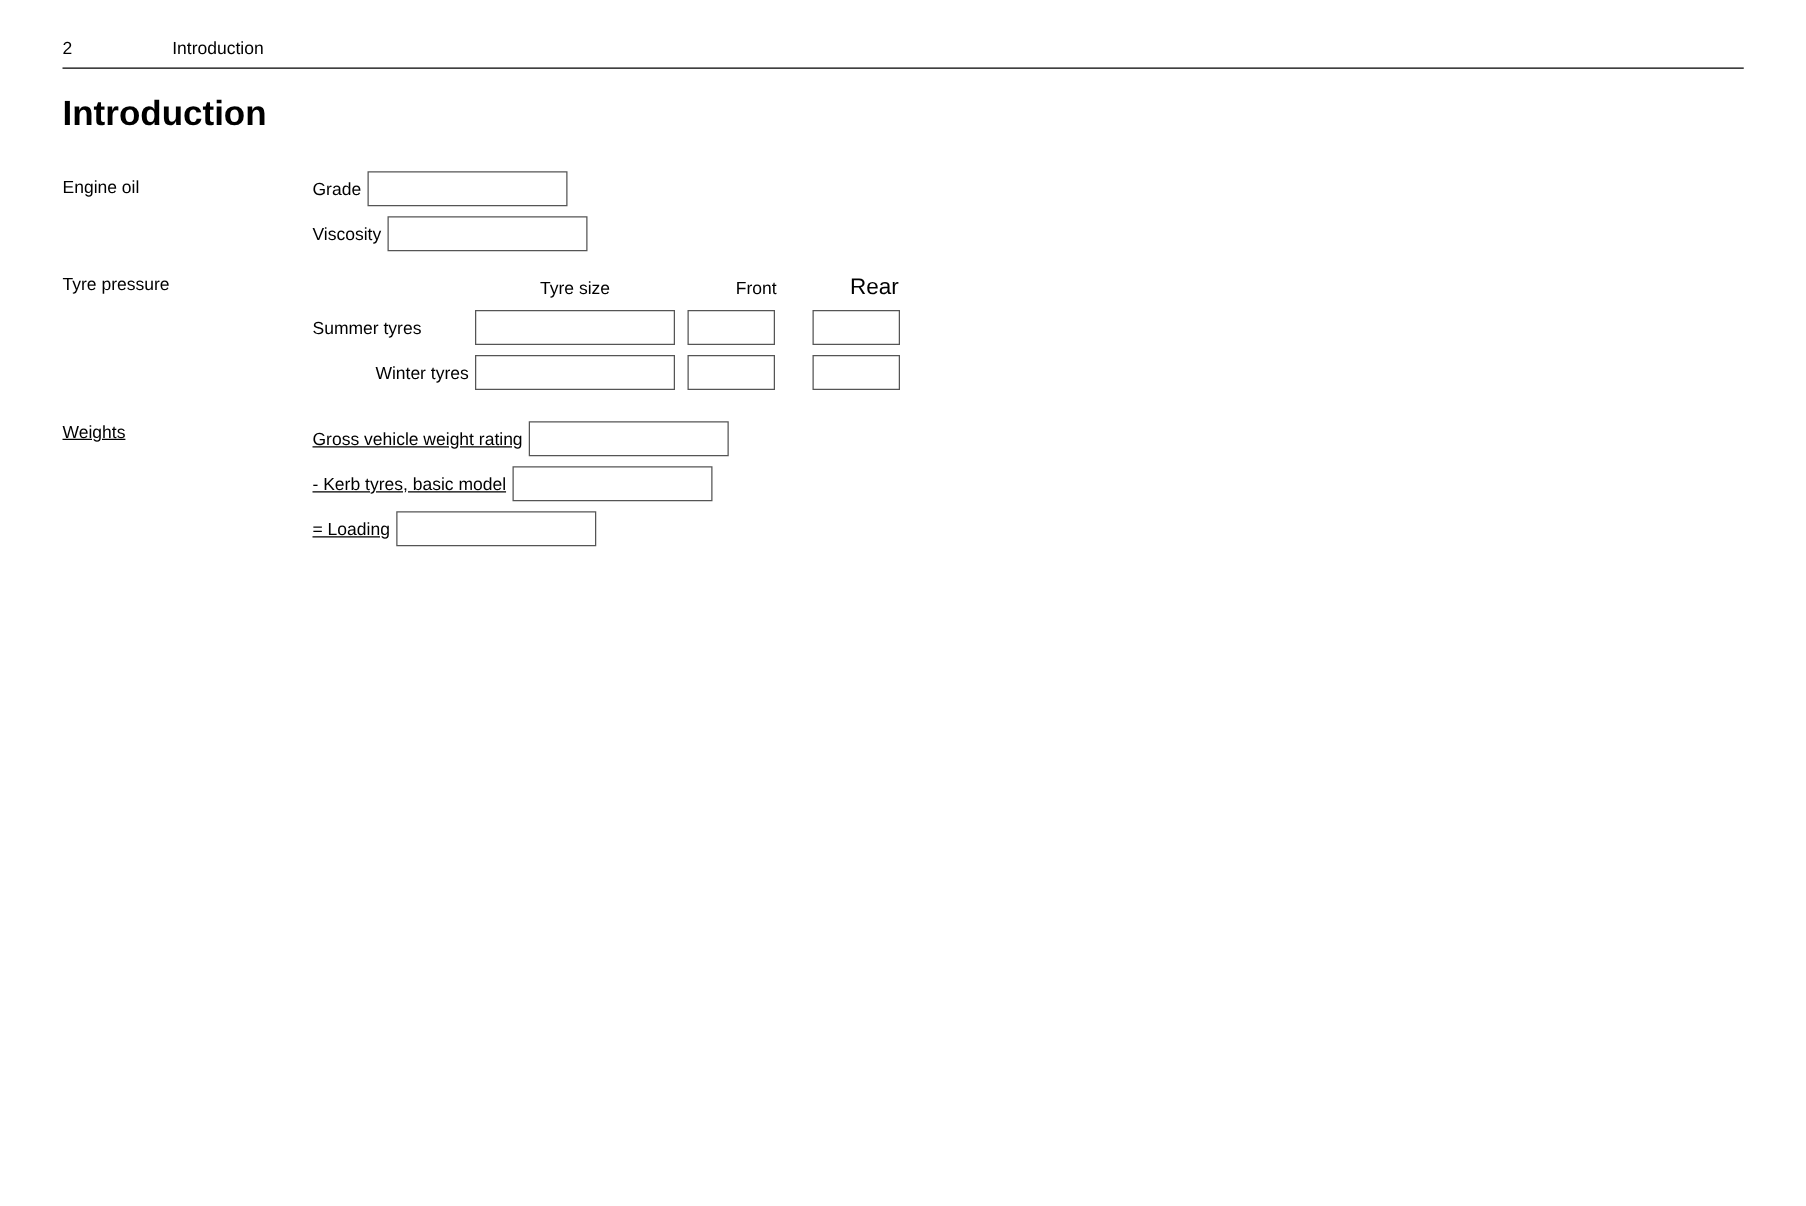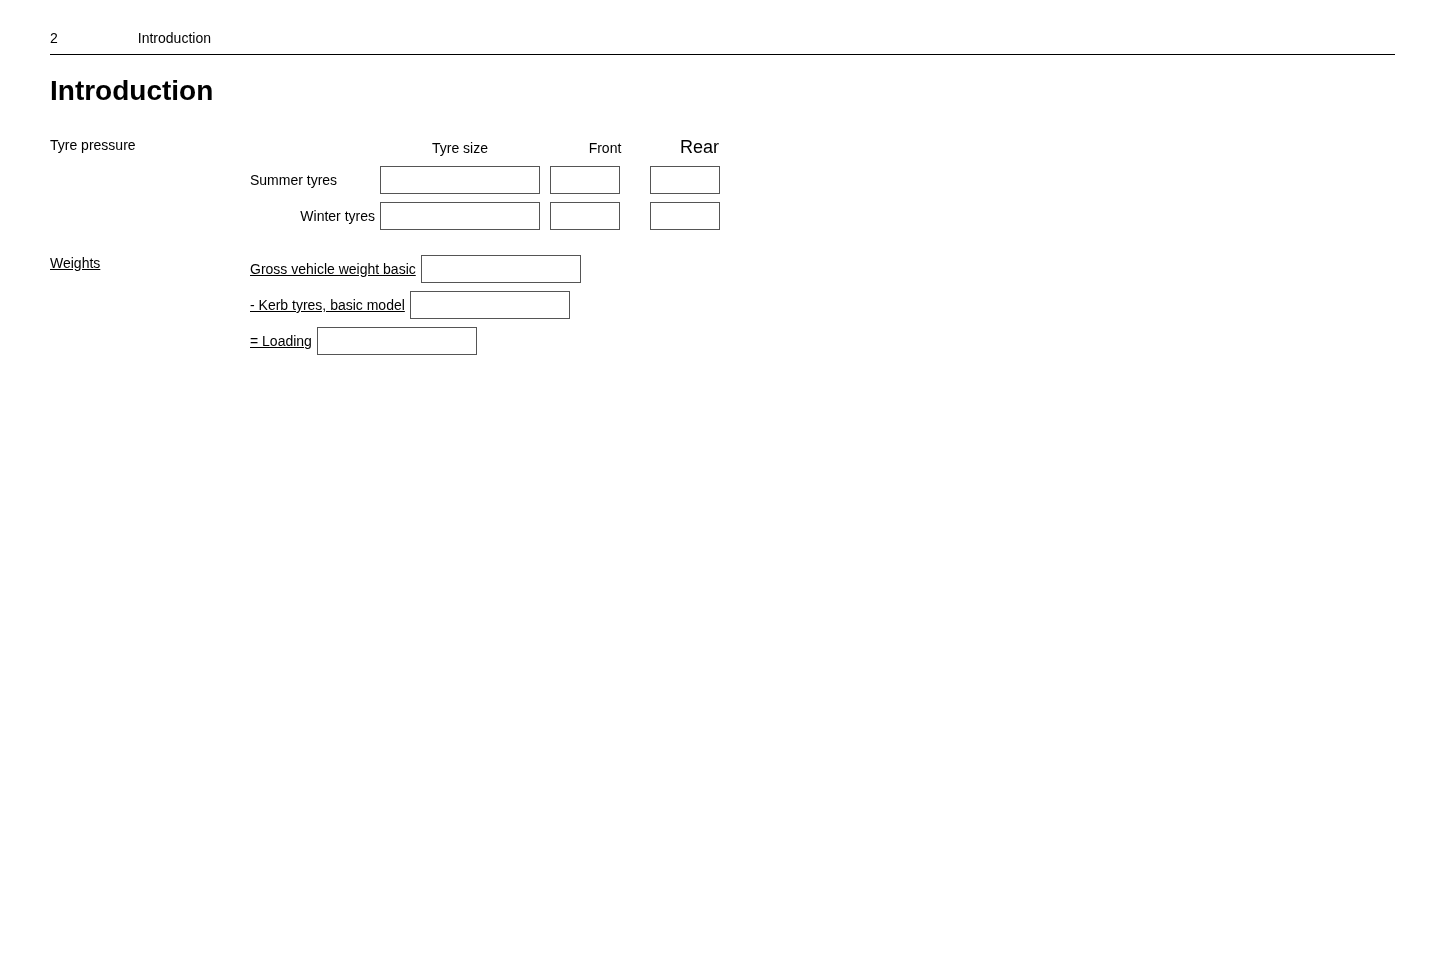--- a/index.html
+++ b/index.html
@@ -108,20 +108,33 @@
   <div class="page-header">
     <span class="page-number">2</span>
     <span class="header-title">Introduction</span>
   </div>
 
   <div class="page-title">Introduction</div>
 
   <div class="content-area">
 
 
+    <div class="section-row" style="margin-top:12px;">
+      <div class="section-label">Engine oil</div>
+      <div class="fields-group">
+        <div class="field-row">
+          <span class="field-label">Grade</span>
+          <div class="field-box"></div>
+        </div>
+        <div class="field-row">
+          <span class="field-label">Viscosity</span>
+          <div class="field-box"></div>
+        </div>
+      </div>
+    </div>
 
     <div style="margin-top:18px;">
 
       <div style="display:flex; margin-bottom:8px;">
         <div style="width:200px; flex-shrink:0;">
           <span>Tyre pressure</span>
         </div>
 
         <div style="width:130px; flex-shrink:0;"></div>
 
@@ -154,21 +167,21 @@
         </div>
       </div>
 
     </div>
 
     <div style="margin-top:25px;">
       <div style="display:flex; align-items:flex-start;text-decoration:underline;">
         <div style="width:200px; flex-shrink:0; font-size:14px;">Weights</div>
         <div class="fields-group">
           <div class="field-row">
-            <span class="field-label">Gross vehicle weight basic</span>
+            <span class="field-label">Gross vehicle weight rating</span>
             <div class="field-box"></div>
           </div>
           <div class="field-row">
             <span class="field-label">- Kerb tyres, basic model</span>
             <div class="field-box"></div>
           </div>
           <div class="field-row">
             <span class="field-label">= Loading</span>
             <div class="field-box"></div>
           </div>

